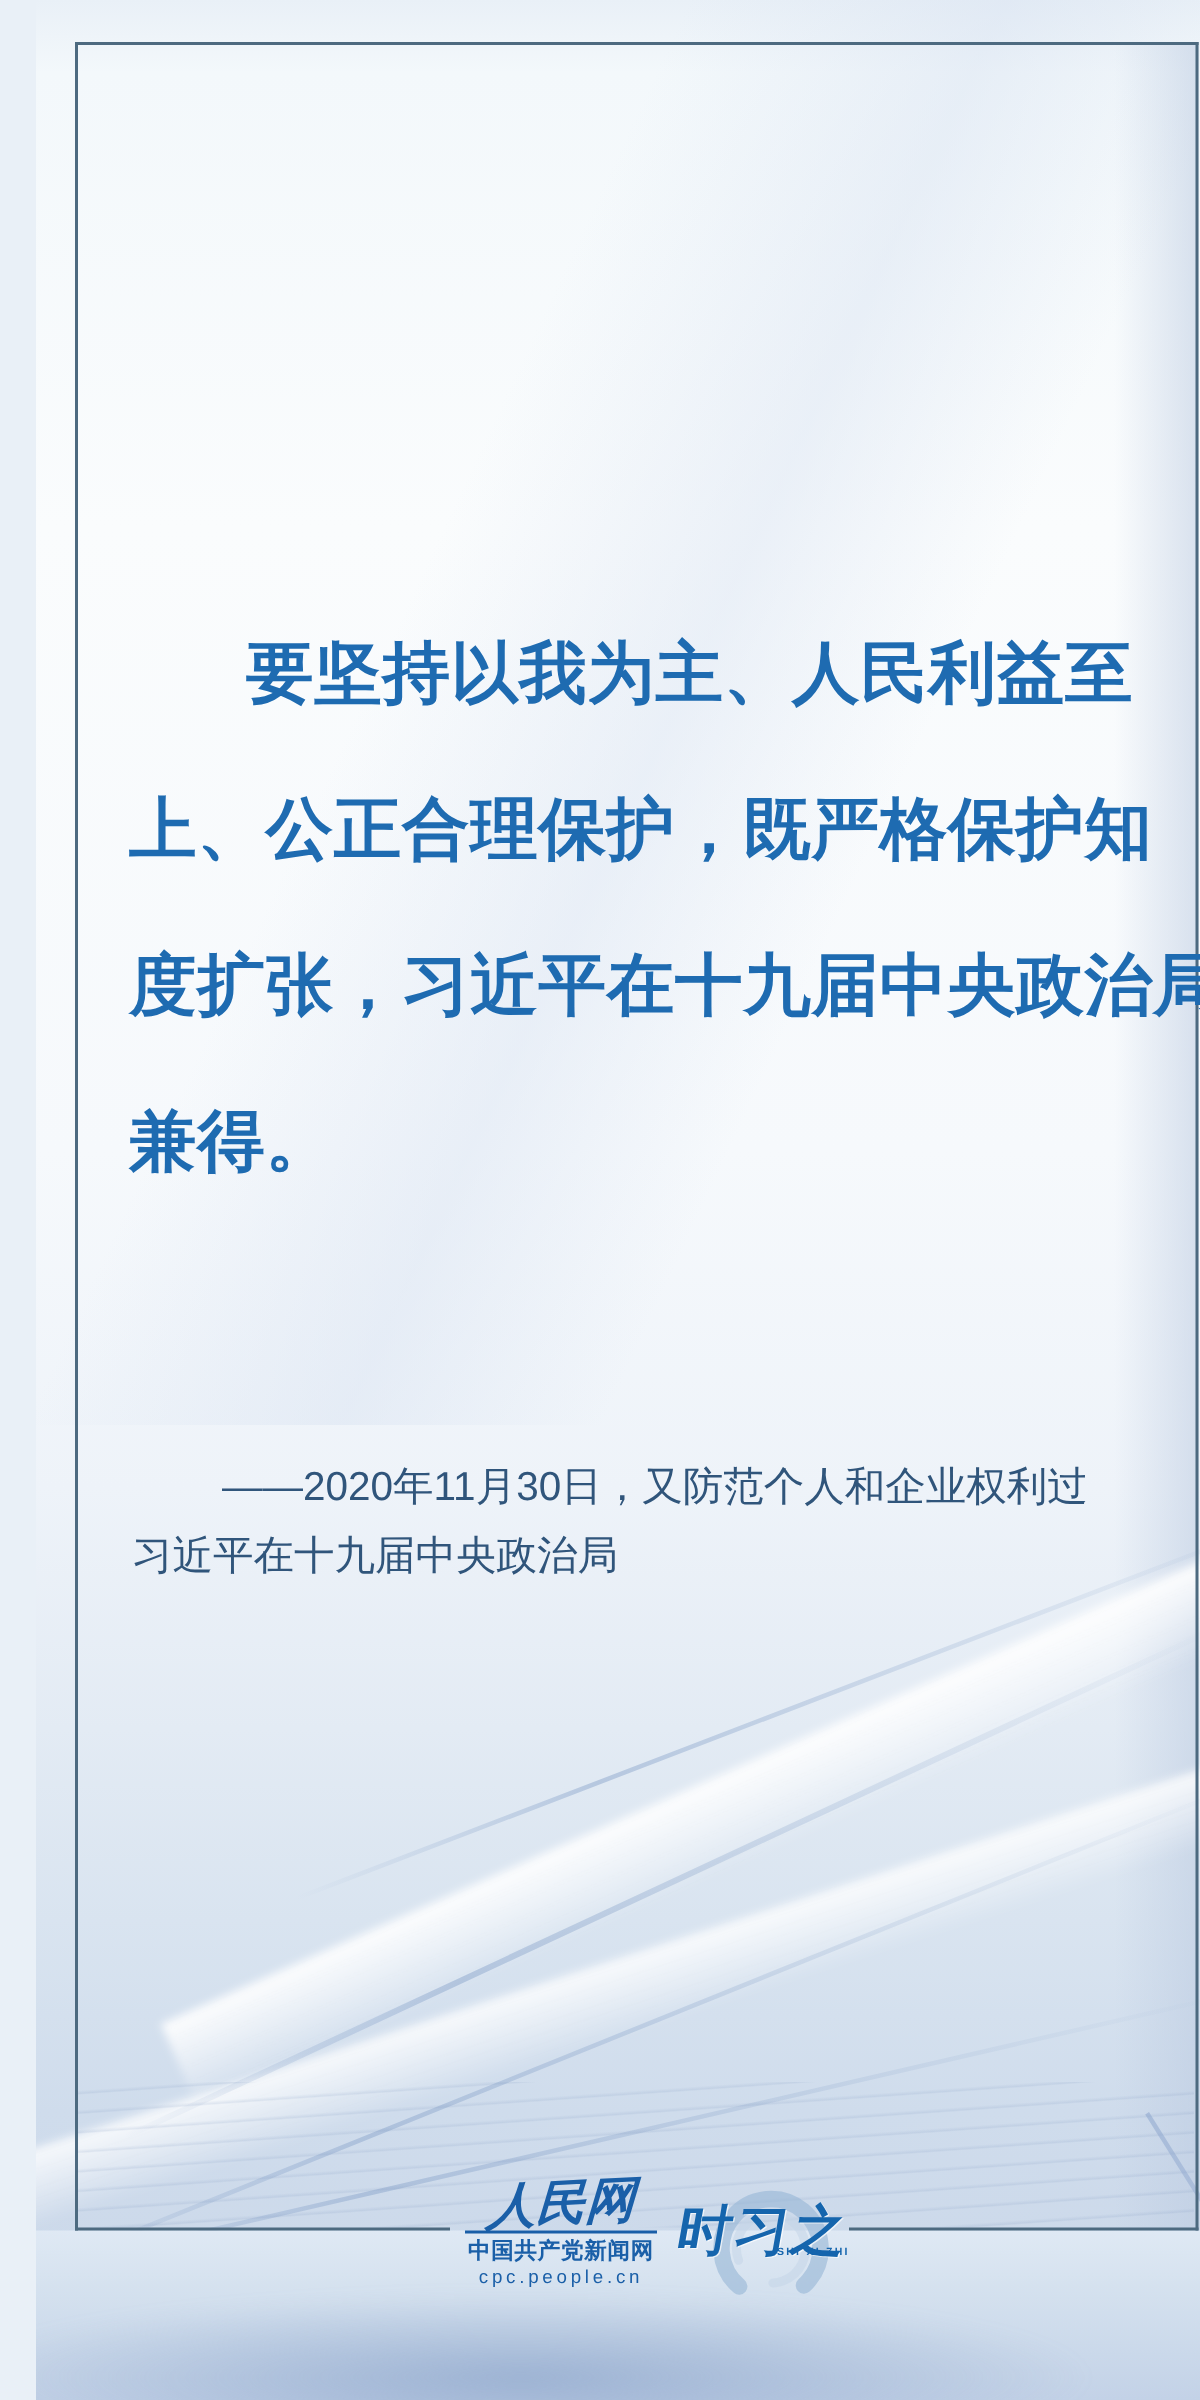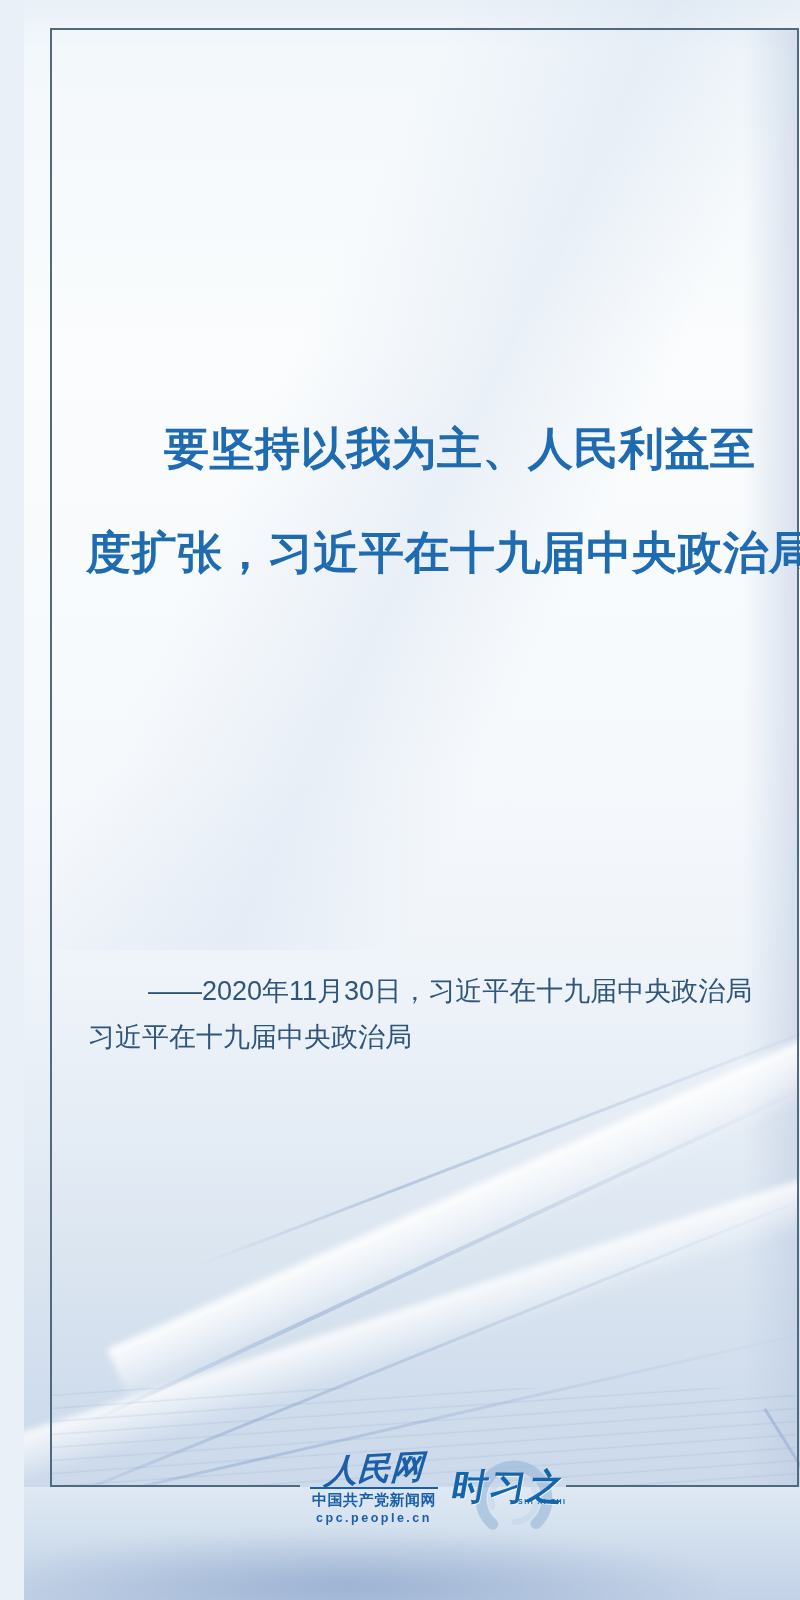--- a/index.html
+++ b/index.html
@@ -60,21 +60,21 @@
   .attr-line.indent{text-indent:60px;}
 
   
   .logos{position:absolute;left:0;top:1440px;width:800px;height:120px;z-index:4;}
   .pd-logo{position:absolute;left:286px;top:12px;width:128px;text-align:center;
     color:var(--logo-blue,#1a5fa8);}
   .pd-script{font-family:"DejaVu Serif","Liberation Serif",serif;font-style:italic;font-weight:bold;
     font-size:33px;line-height:34px;transform:rotate(-3deg) skewX(-6deg);}
   .pd-rule{margin-top:1px;height:2px;background:var(--logo-blue,#1a5fa8);}
   .pd-cpc{margin-top:2px;font-size:15px;font-weight:900;letter-spacing:.5px;white-space:nowrap;font-family:Liberation Serif, serif;}
-  .pd-url{margin-top:1px;font-size:12.5px;font-weight:bold;letter-spacing:2.5px;white-space:nowrap;}
+  .pd-url{margin-top:1px;font-size:12.5px;font-weight:normal;letter-spacing:2.5px;white-space:nowrap;}
   .sxz-logo{position:absolute;left:428px;top:5px;width:135px;height:100px;color:#1565ad;}
   .sxz-ring{position:absolute;left:16px;top:6px;}
   .sxz-text{position:absolute;left:0;top:18px;font-size:36px;font-weight:900;letter-spacing:2px;
     white-space:nowrap;transform:skewX(-10deg);text-shadow:1px 1px 0 rgba(255,255,255,.7);}
   .sxz-sub{position:absolute;left:66px;top:53px;font-size:7px;font-weight:bold;letter-spacing:1.5px;white-space:nowrap;}
 </style>
 </head>
 <body>
 
 <div class="poster">
@@ -95,25 +95,27 @@
   </div>
 
   <div class="frame-seg f-top"></div>
   <div class="frame-seg f-left"></div>
   <div class="frame-seg f-right"></div>
   <div class="frame-seg f-bottom-l"></div>
   <div class="frame-seg f-bottom-r"></div>
 
   <div class="quote">
     <div class="quote-line indent">要坚持以我为主、人民利益至</div>
+    <div class="quote-line">上、公正合理保护，既严格保护知</div>
     <div class="quote-line">度扩张，习近平在十九届中央政治局</div>
+    <div class="quote-line">兼得。</div>
   </div>
 
   <div class="attribution">
-    <div class="attr-line indent">——2020年11月30日，习近平在十九届中央政治局</div>
+    <div class="attr-line indent">——2020年11月30日，又防范个人和企业权利过</div>
     <div class="attr-line">习近平在十九届中央政治局</div>
   </div>
 
   <div class="logos">
     <div class="pd-logo">
       <div class="pd-script">人民网</div>
       <div class="pd-rule"></div>
       <div class="pd-cpc">中国共产党新闻网</div>
       <div class="pd-url">cpc.people.cn</div>
     </div>

